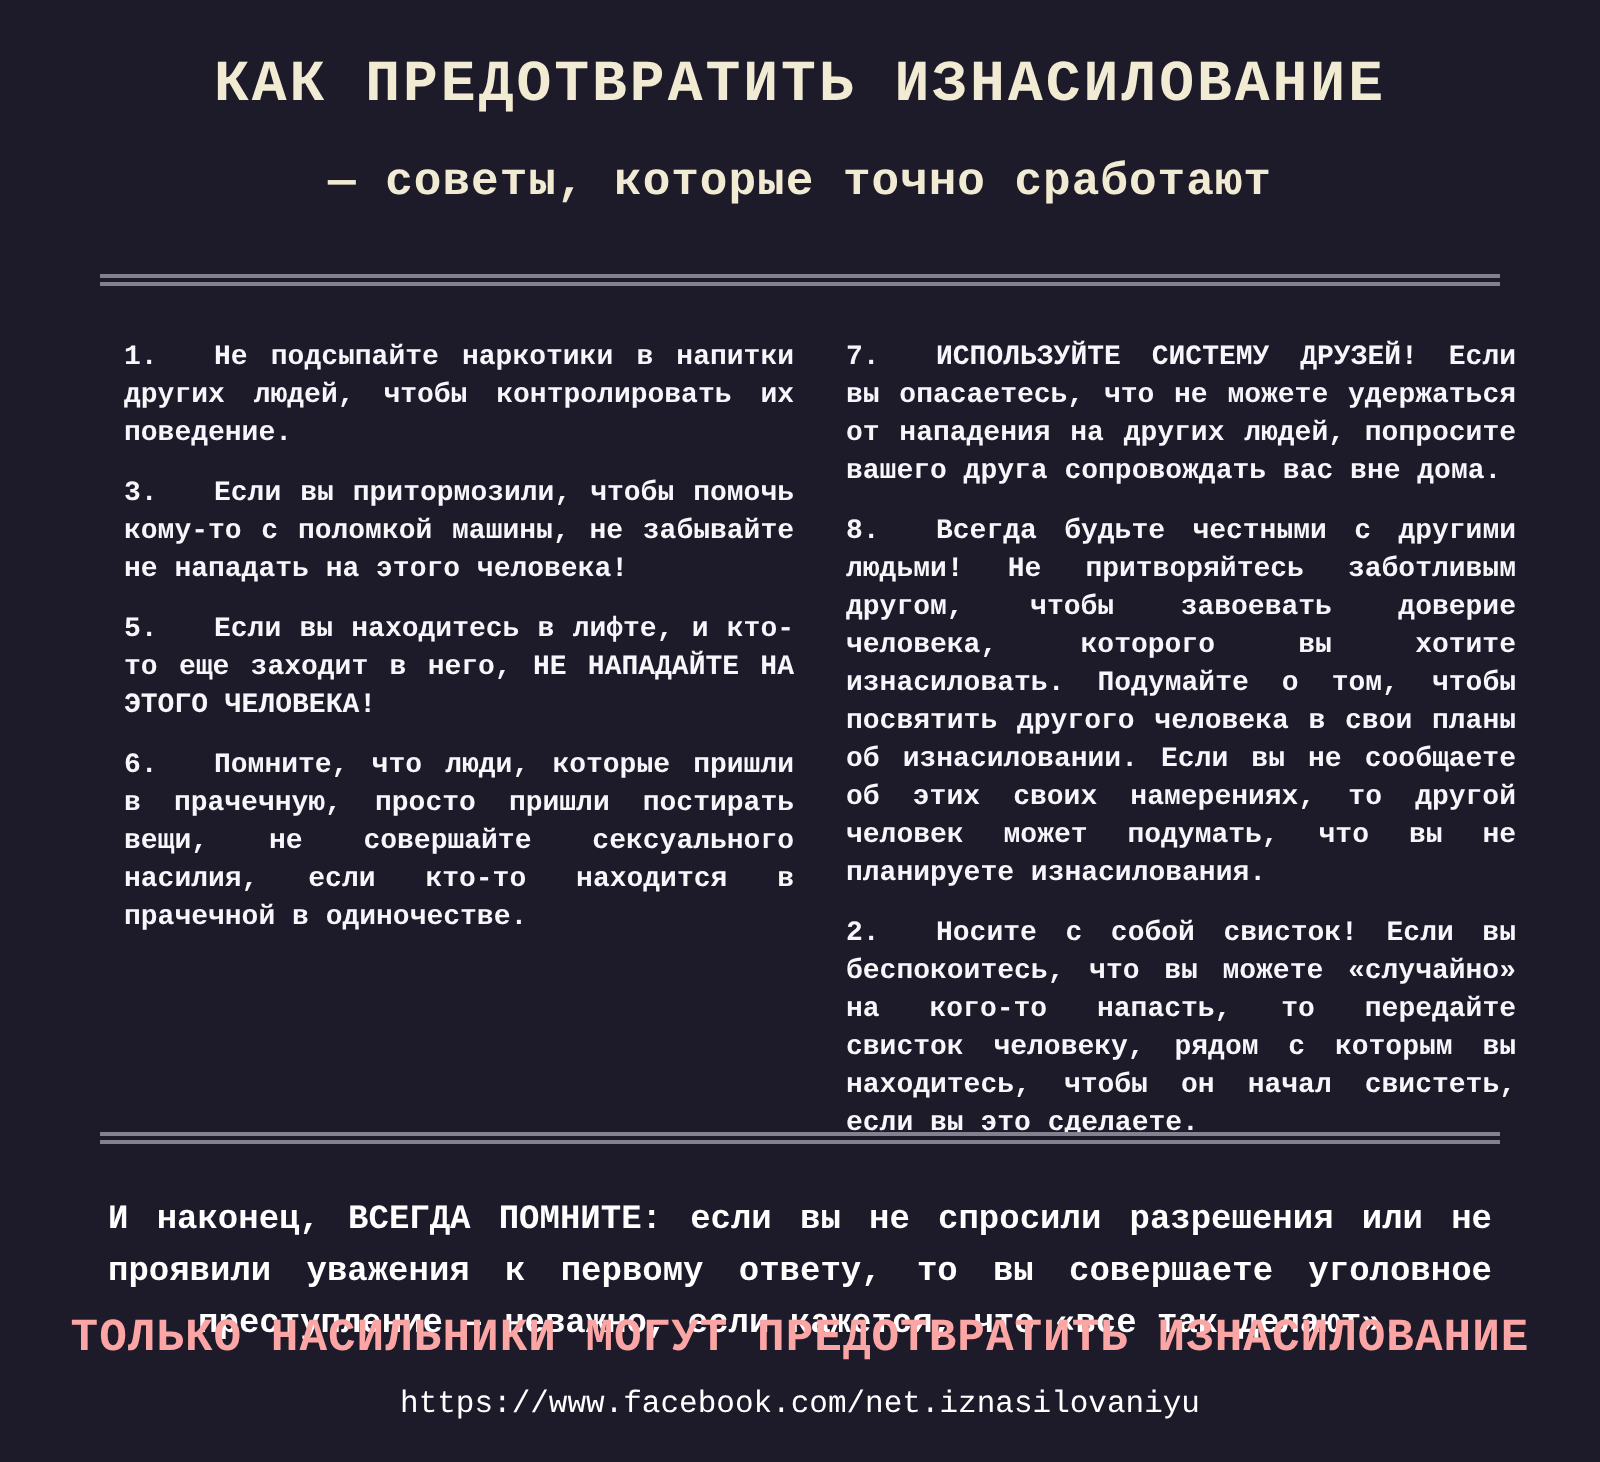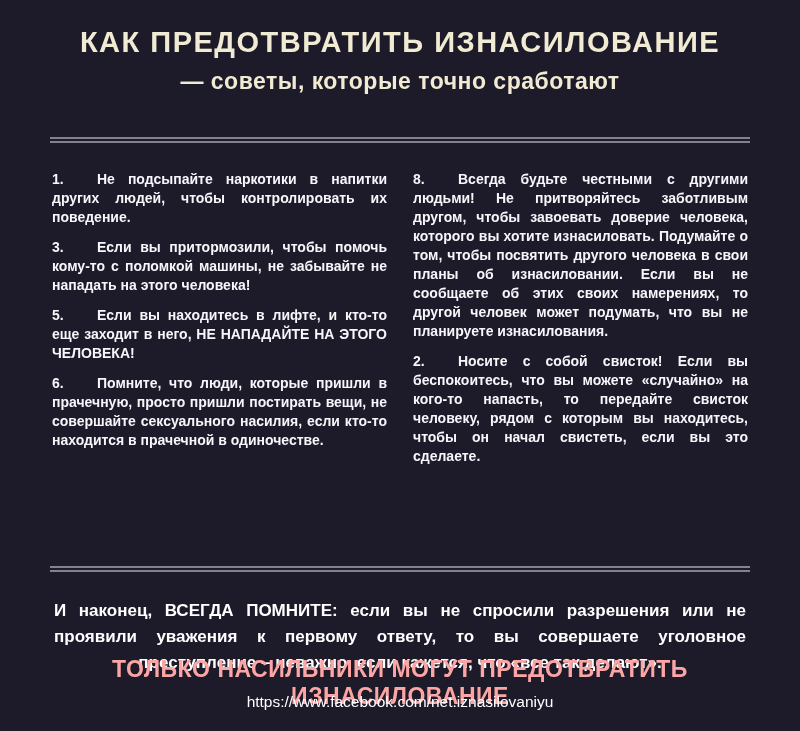--- a/index.html
+++ b/index.html
@@ -6,40 +6,40 @@
     margin: 0;
     padding: 0;
     background: #1d1a2a;
   }
   .poster {
     position: relative;
     width: 800px;
     height: 731px;
     background: #1d1a2a;
     overflow: hidden;
-    font-family: Liberation Sans, sans-serif;
+    font-family: Liberation Mono, monospace;
   }
 
   
   .header {
     position: absolute;
     top: 26px;
     left: 0;
     right: 0;
     text-align: center;
     color: #f2ebd3;
   }
   .title {
     margin: 0;
     font-size: 29px;
     font-weight: bold;
     letter-spacing: 1.5px;
   }
   .subtitle {
-    margin: 9px 0 0 0;
+    margin: 19px 0 0 0;
     font-size: 23px;
     font-weight: bold;
     letter-spacing: 0.5px;
     text-align: center;
   }
 
   
   .rule {
     position: absolute;
     left: 50px;
@@ -48,21 +48,21 @@
     border-top: 2px solid #83808f;
     border-bottom: 2px solid #83808f;
   }
   .rule-top { top: 137px; }
   .rule-bottom { top: 566px; }
 
   
   .columns {
     position: absolute;
     top: 170px;
-    left: 52px;
+    left: 62px;
     width: 696px;
     display: flex;
     gap: 26px;
   }
   .col { width: 335px; }
   .tip {
     margin: 0 0 11px 0;
     text-align: justify;
     font-size: 14px;
     line-height: 19px;
@@ -125,20 +125,21 @@
   <div class="rule rule-top"></div>
 
   <main class="columns">
     <section class="col">
       <p class="tip"><span class="tip-num">1.</span><span class="tip-text">Не подсыпайте наркотики в напитки других людей, чтобы контролировать их поведение.</span></p>
       <p class="tip"><span class="tip-num">3.</span><span class="tip-text">Если вы притормозили, чтобы помочь кому-то с поломкой машины, не забывайте не нападать на этого человека!</span></p>
       <p class="tip"><span class="tip-num">5.</span><span class="tip-text">Если вы находитесь в лифте, и кто-то еще заходит в него, НЕ НАПАДАЙТЕ НА ЭТОГО ЧЕЛОВЕКА!</span></p>
       <p class="tip"><span class="tip-num">6.</span><span class="tip-text">Помните, что люди, которые пришли в прачечную, просто пришли постирать вещи, не совершайте сексуального насилия, если кто-то находится в прачечной в одиночестве.</span></p>
     </section>
     <section class="col">
+      <p class="tip"><span class="tip-num">7.</span><span class="tip-text">ИСПОЛЬЗУЙТЕ СИСТЕМУ ДРУЗЕЙ! Если вы опасаетесь, что не можете удержаться от нападения на других людей, попросите вашего друга сопровождать вас вне дома.</span></p>
       <p class="tip"><span class="tip-num">8.</span><span class="tip-text">Всегда будьте честными с другими людьми! Не притворяйтесь заботливым другом, чтобы завоевать доверие человека, которого вы хотите изнасиловать. Подумайте о том, чтобы посвятить другого человека в свои планы об изнасиловании. Если вы не сообщаете об этих своих намерениях, то другой человек может подумать, что вы не планируете изнасилования.</span></p>
       <p class="tip"><span class="tip-num">2.</span><span class="tip-text">Носите с собой свисток! Если вы беспокоитесь, что вы можете «случайно» на кого-то напасть, то передайте свисток человеку, рядом с которым вы находитесь, чтобы он начал свистеть, если вы это сделаете.</span></p>
     </section>
   </main>
 
   <div class="rule rule-bottom"></div>
 
   <p class="footer-note">И наконец, ВСЕГДА ПОМНИТЕ: если вы не спросили разрешения или не проявили уважения к первому ответу, то вы совершаете уголовное преступление – неважно, если кажется, что «все так делают».</p>
 
   <h2 class="footer-slogan">ТОЛЬКО НАСИЛЬНИКИ МОГУТ ПРЕДОТВРАТИТЬ ИЗНАСИЛОВАНИЕ</h2>

